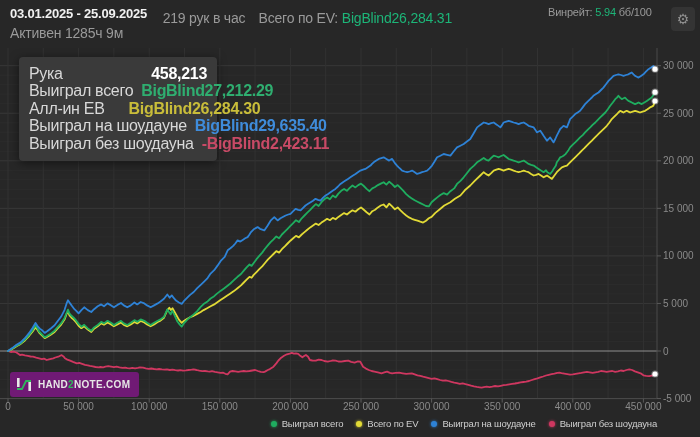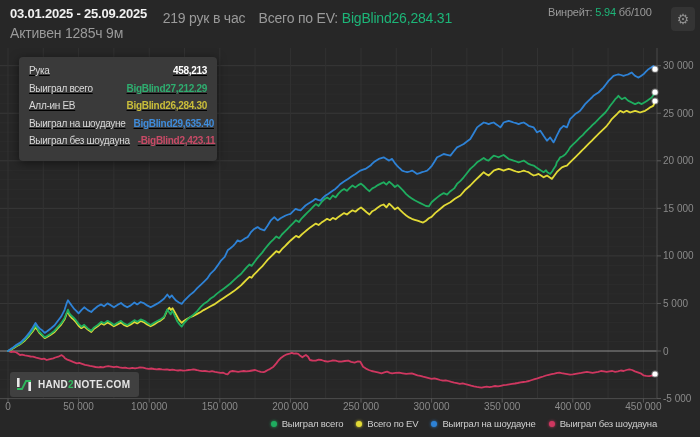--- a/index.html
+++ b/index.html
@@ -17,32 +17,32 @@
   .green-txt{color:#1db578;}
   .h-sub .green-txt{color:#1db578;margin-top:16px;}
   #gear-btn{position:absolute;top:7px;right:5px;width:24px;height:24px;background:#343434;
     border:none;border-radius:4px;color:#8f8f8f;font-size:14px;line-height:24px;text-align:center;
     padding:0;cursor:pointer;font-family:"DejaVu Sans",sans-serif;}
   
   #chart-svg{position:absolute;left:0;top:0;}
   
   #tooltip{position:absolute;left:19px;top:57px;width:178px;background:#3a3a3a;border-radius:4px;
     box-shadow:0 2px 10px rgba(0,0,0,0.5);padding:8px 10px;z-index:5;}
-  .tt-row{display:flex;justify-content:space-between;align-items:flex-start;height:17.5px;
-    font-size:10px;white-space:nowrap;letter-spacing:-0.3px;text-decoration:underline;}
+  .tt-row{display:flex;justify-content:space-between;align-items:flex-end;height:17.5px;
+    font-size:16px;white-space:nowrap;letter-spacing:-0.3px;}
   .tt-label{color:#d8d8d8;}
   .tt-value{font-weight:bold;margin-left:8px;}
   
   #legend{position:absolute;top:418px;right:43px;display:flex;align-items:center;gap:13px;
     white-space:nowrap;z-index:4;}
   .lg-item{display:flex;align-items:center;font-size:9.5px;color:#cfcfcf;letter-spacing:-0.2px;cursor:pointer;}
   .lg-dot{display:inline-block;width:6px;height:6px;border-radius:50%;margin-right:5px;}
   
   #logo{position:absolute;left:10px;top:372px;height:25px;display:flex;align-items:center;
-    background:#404040;border-radius:3px;padding:0 9px 0 6px;z-index:4;}
+    background:#701a75;border-radius:3px;padding:0 9px 0 6px;z-index:4;}
   #logo-text{font-size:10px;font-weight:bold;color:#e6e6e6;letter-spacing:0.3px;margin-left:6px;}
   #logo-text .num{color:#2eb85c;}
 </style>
 </head>
 <body>
 
 <div id="stage">
 
   <svg id="chart-svg" width="700" height="437">
       <line x1="0" y1="389.04" x2="657" y2="389.04" stroke="#2c2c2c" stroke-width="1"></line>

